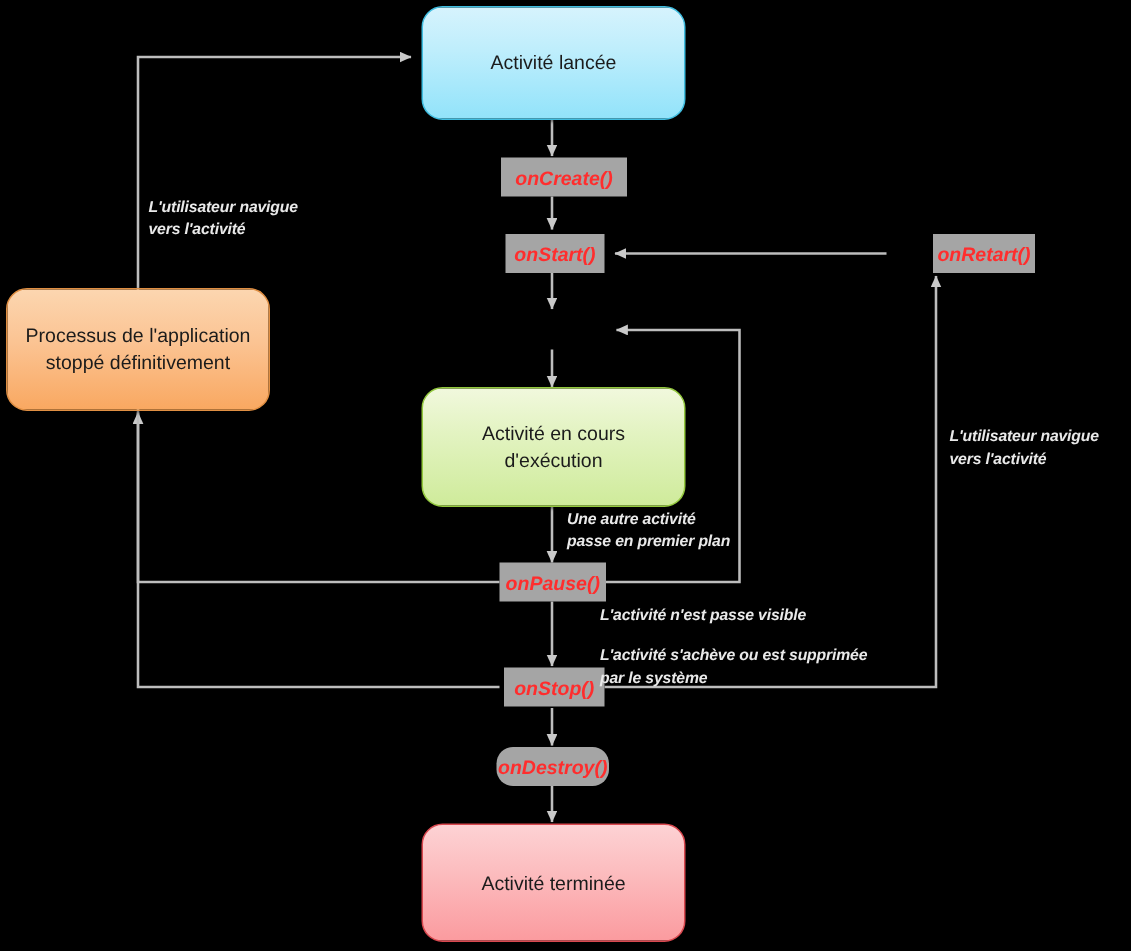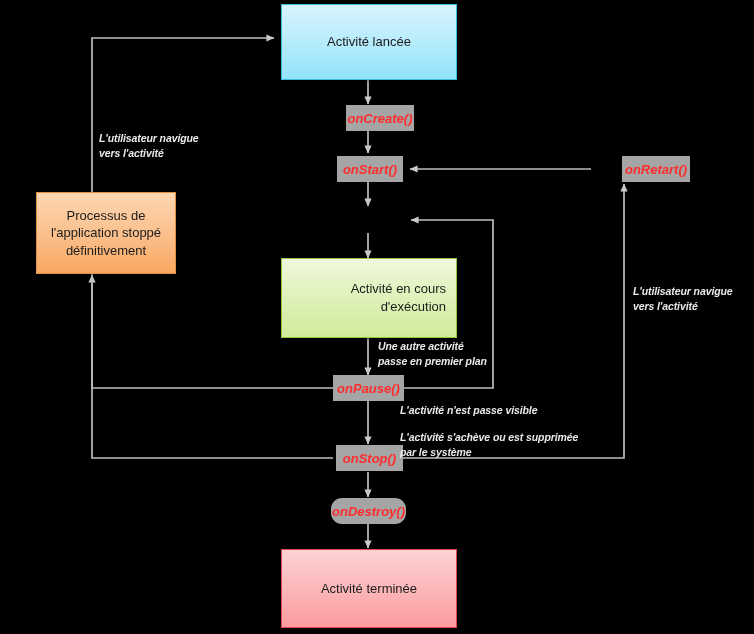--- a/index.html
+++ b/index.html
@@ -21,41 +21,40 @@
     top: 0;
     width: 754px;
     height: 634px;
     pointer-events: none;
   }
 
   
   .state-box {
     position: absolute;
     box-sizing: border-box;
-    border-radius: 0;
+    border-radius: 14px;
     display: flex;
     align-items: center;
     justify-content: center;
     text-align: center;
     font-size: 13px;
     color: #1b1b1b;
     line-height: 1.35;
     padding: 4px 10px;
     z-index: 3;
   }
   .state-launched {
     background: linear-gradient(to bottom, #d6f3fd 0%, #bfeefc 38%, #92e3fa 100%);
     border: 1.6px solid #3fbde0;
     box-shadow: 0 1px 2px rgba(0,0,0,0.45);
   }
   .state-running {
     background: linear-gradient(to bottom, #f1f8dd 0%, #e2f3c0 40%, #cfeb9b 100%);
     border: 1.6px solid #93c83e;
     box-shadow: 0 1px 2px rgba(0,0,0,0.45);
-    text-align: right;
   }
   .state-killed {
     background: linear-gradient(to bottom, #fcd6b0 0%, #fbc392 45%, #f9a861 100%);
     border: 1.6px solid #e08f43;
     box-shadow: 0 1px 2px rgba(0,0,0,0.45);
   }
   .state-destroyed {
     background: linear-gradient(to bottom, #fdd2d4 0%, #fcbcbe 42%, #fb9b9f 100%);
     border: 1.6px solid #d9484f;
     box-shadow: 0 1px 2px rgba(0,0,0,0.45);
@@ -128,34 +127,34 @@
       <path d="M 333 388 L 92 388 L 92 275"></path>
 
       <path d="M 333 458 L 92 458 L 92 38 L 274 38"></path>
     </g>
   </svg>
 
   <div class="state-box state-launched" style="left:281px; top:4px; width:176px; height:76px;">
     <span>Activité lancée</span>
   </div>
 
-  <div class="state-box state-killed" style="left:4px; top:192px; width:140px; height:82px;margin-left:32px;">
+  <div class="state-box state-killed" style="left:4px; top:192px; width:176px; height:82px;">
     <span>Processus de l'application
 stoppé définitivement</span>
   </div>
 
   <div class="state-box state-running" style="left:281px; top:258px; width:176px; height:80px;">
     <span>Activité en cours d'exécution</span>
   </div>
 
   <div class="state-box state-destroyed" style="left:281px; top:549px; width:176px; height:79px;">
     <span>Activité terminée</span>
   </div>
 
-  <div class="cb-box" style="left:346px; top:105px; width:68px; height:26px;">
+  <div class="cb-box" style="left:334px; top:105px; width:84px; height:26px;">
     <span>onCreate()</span>
   </div>
 
   <div class="cb-box" style="left:337px; top:156px; width:66px; height:26px;">
     <span>onStart()</span>
   </div>
 
 
   <div class="cb-box" style="left:333px; top:375px; width:71px; height:26px;">
     <span>onPause()</span>

